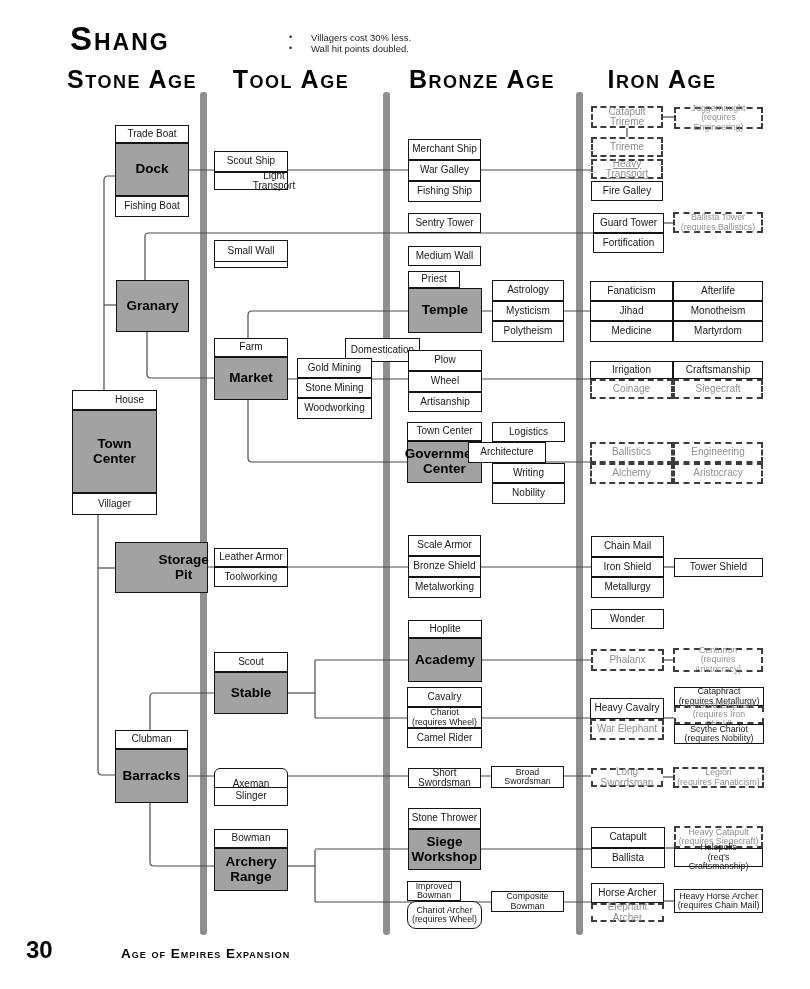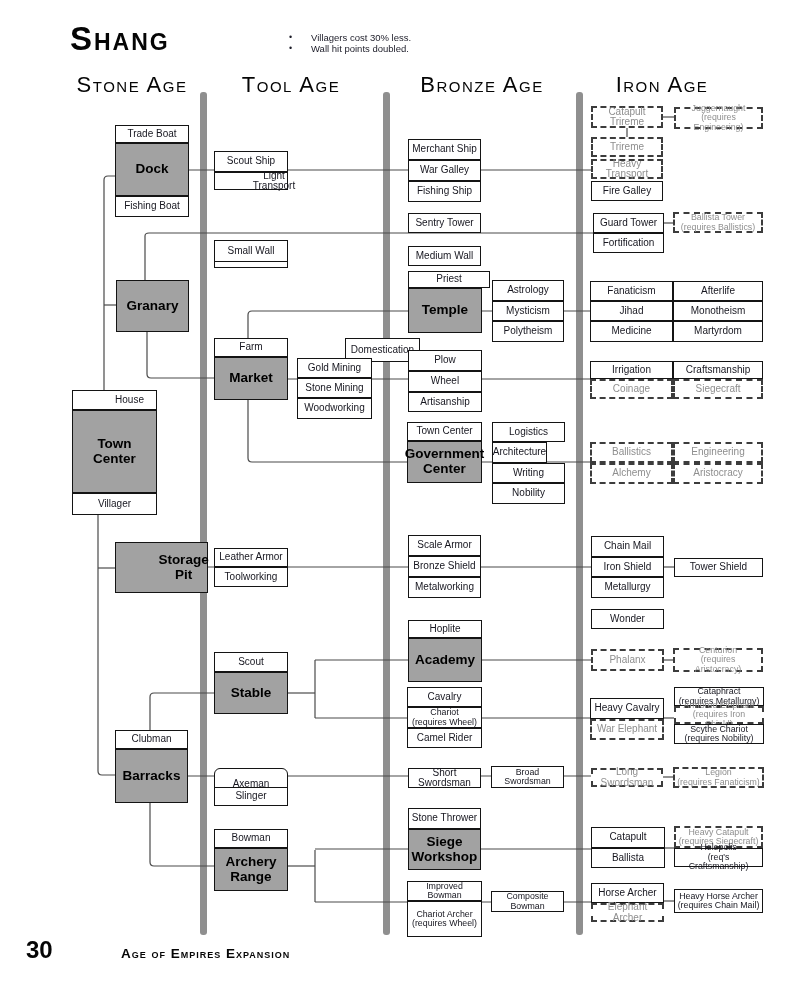--- a/index.html
+++ b/index.html
@@ -3,22 +3,22 @@
 <meta charset="utf-8">
 <style>
   html,body{margin:0;padding:0;background:#e8e8e8;}
   .page{position:relative;width:810px;height:989px;background:#ffffff;
         font-family:"Liberation Sans",sans-serif;overflow:hidden;margin:0 auto;}
   .title{position:absolute;left:70px;top:20px;font-variant:small-caps;font-weight:bold;
          font-size:33px;letter-spacing:2px;color:#050505;}
   .bonus-list{position:absolute;left:287px;top:32px;color:#1c1c28;}
   .bonus{display:flex;align-items:flex-start;font-size:9.5px;line-height:11px;}
   .bonus .dot{width:22px;text-align:left;padding-left:2px;font-size:9px;}
-  .age-header{position:absolute;top:72px;font-variant:small-caps;font-weight:normal;
-              font-size:22px;letter-spacing:1.5px;text-align:center;color:#050505;}
+  .age-header{position:absolute;top:65px;font-variant:small-caps;font-weight:bold;
+              font-size:25px;letter-spacing:1.5px;text-align:center;color:#050505;}
   #hdr-stone{left:56px;width:152px;}
   #hdr-tool{left:220px;width:142px;}
   #hdr-bronze{left:398px;width:168px;}
   #hdr-iron{left:586px;width:152px;}
   .divider{position:absolute;top:92px;width:7px;height:843px;background:#8f8f8f;
            border-radius:3px;z-index:1;}
   #div-1{left:200px;} #div-2{left:383px;} #div-3{left:576px;}
   #wires{position:absolute;left:0;top:0;z-index:2;}
   #wires path{stroke:#4a4a4a;stroke-width:1.2;fill:none;}
   .node{position:absolute;z-index:3;box-sizing:border-box;display:flex;align-items:center;
@@ -121,61 +121,61 @@
       <div class="node u" style="left: 214px; top: 768px; width: 74px; height: 32px; border-radius: 6px;">Axeman</div>
       <div class="node u" style="left: 214px; top: 787px; width: 74px; height: 19px;">Slinger</div>
       <div class="node u" style="left: 214px; top: 829px; width: 74px; height: 19px;">Bowman</div>
       <div class="node b" style="left: 214px; top: 848px; width: 74px; height: 43px;">Archery
 Range</div>
       <div class="node u" style="left: 408px; top: 139px; width: 73px; height: 21px;">Merchant Ship</div>
       <div class="node u" style="left: 408px; top: 160px; width: 73px; height: 21px;">War Galley</div>
       <div class="node u" style="left: 408px; top: 181px; width: 73px; height: 21px;">Fishing Ship</div>
       <div class="node u" style="left: 408px; top: 213px; width: 73px; height: 20px;">Sentry Tower</div>
       <div class="node u" style="left: 408px; top: 233px; width: 73px; height: 20px; margin-top: 13px;">Medium Wall</div>
-      <div class="node u" style="left: 408px; top: 271px; width: 82px; height: 17px;">Priest</div>
+      <div class="node u" style="left: 408px; top: 271px; width: 52px; height: 17px;">Priest</div>
       <div class="node b" style="left: 408px; top: 288px; width: 74px; height: 45px;">Temple</div>
       <div class="node u" style="left: 492px; top: 280px; width: 72px; height: 21px;">Astrology</div>
       <div class="node u" style="left: 492px; top: 301px; width: 72px; height: 20px;">Mysticism</div>
       <div class="node u" style="left: 492px; top: 321px; width: 72px; height: 21px;">Polytheism</div>
       <div class="node u" style="left: 408px; top: 350px; width: 74px; height: 21px;">Plow</div>
       <div class="node u" style="left: 408px; top: 371px; width: 74px; height: 21px;">Wheel</div>
       <div class="node u" style="left: 408px; top: 392px; width: 74px; height: 20px;">Artisanship</div>
       <div class="node u" style="left: 407px; top: 422px; width: 75px; height: 19px;">Town Center</div>
       <div class="node b" style="left: 407px; top: 441px; width: 75px; height: 42px;">Government
 Center</div>
       <div class="node u" style="left: 492px; top: 422px; width: 73px; height: 20px;">Logistics</div>
-      <div class="node u" style="left: 492px; top: 442px; width: 55px; height: 21px;">Architecture</div>
+      <div class="node u" style="left: 468px; top: 442px; width: 78px; height: 21px;">Architecture</div>
       <div class="node u" style="left: 492px; top: 463px; width: 73px; height: 20px;">Writing</div>
       <div class="node u" style="left: 492px; top: 483px; width: 73px; height: 21px;">Nobility</div>
       <div class="node u" style="left: 408px; top: 535px; width: 73px; height: 21px;">Scale Armor</div>
       <div class="node u" style="left: 408px; top: 556px; width: 73px; height: 21px;">Bronze Shield</div>
       <div class="node u" style="left: 408px; top: 577px; width: 73px; height: 21px;">Metalworking</div>
       <div class="node u" style="left: 408px; top: 620px; width: 74px; height: 18px;">Hoplite</div>
       <div class="node b" style="left: 408px; top: 638px; width: 74px; height: 44px;">Academy</div>
       <div class="node u" style="left: 407px; top: 687px; width: 75px; height: 20px;">Cavalry</div>
       <div class="node u tiny" style="left: 407px; top: 707px; width: 75px; height: 21px;">Chariot
 (requires Wheel)</div>
       <div class="node u" style="left: 407px; top: 728px; width: 75px; height: 20px;">Camel Rider</div>
       <div class="node u" style="left: 408px; top: 768px; width: 73px; height: 20px;">Short Swordsman</div>
       <div class="node u tiny" style="left: 491px; top: 766px; width: 73px; height: 22px;">Broad
 Swordsman</div>
       <div class="node u" style="left: 408px; top: 808px; width: 73px; height: 21px;">Stone Thrower</div>
       <div class="node b" style="left: 408px; top: 829px; width: 73px; height: 41px;">Siege
 Workshop</div>
-      <div class="node u tiny" style="left: 407px; top: 881px; width: 75px; height: 20px; text-align: center;">Improved
+      <div class="node u tiny" style="left: 407px; top: 881px; width: 54px; height: 20px; text-align: center;">Improved
 Bowman</div>
-      <div class="node u tiny" style="left: 407px; top: 901px; width: 75px; height: 36px;">Chariot Archer
+      <div class="node u tiny" style="left: 407px; top: 901px; width: 75px; height: 28px; border-radius: 9px;">Chariot Archer
 (requires Wheel)</div>
       <div class="node u tiny" style="left: 491px; top: 891px; width: 73px; height: 21px;">Composite
 Bowman</div>
       <div class="node d" style="left: 591px; top: 106px; width: 72px; height: 22px;">Catapult Trireme</div>
       <div class="node d tiny" style="left: 674px; top: 107px; width: 89px; height: 22px;">Juggernaught
 (requires Engineering)</div>
       <div class="node d" style="left: 591px; top: 137px; width: 72px; height: 20px;">Trireme</div>
-      <div class="node d" style="left: 591px; top: 159px; width: 72px; height: 20px;">Heavy Transport</div>
+      <div class="node d" style="left: 591px; top: 159px; width: 72px; height: 20px; text-decoration: underline;">Heavy Transport</div>
       <div class="node u" style="left: 591px; top: 181px; width: 72px; height: 20px;">Fire Galley</div>
       <div class="node u" style="left: 593px; top: 213px; width: 71px; height: 20px;">Guard Tower</div>
       <div class="node u" style="left: 593px; top: 233px; width: 71px; height: 20px;">Fortification</div>
       <div class="node d tiny" style="left: 673px; top: 212px; width: 90px; height: 21px;">Ballista Tower
 (requires Ballistics)</div>
       <div class="node u" style="left: 590px; top: 281px; width: 83px; height: 20px;">Fanaticism</div>
       <div class="node u" style="left: 673px; top: 281px; width: 90px; height: 20px;">Afterlife</div>
       <div class="node u" style="left: 590px; top: 301px; width: 83px; height: 20px;">Jihad</div>
       <div class="node u" style="left: 673px; top: 301px; width: 90px; height: 20px;">Monotheism</div>
       <div class="node u" style="left: 590px; top: 321px; width: 83px; height: 21px;">Medicine</div>

